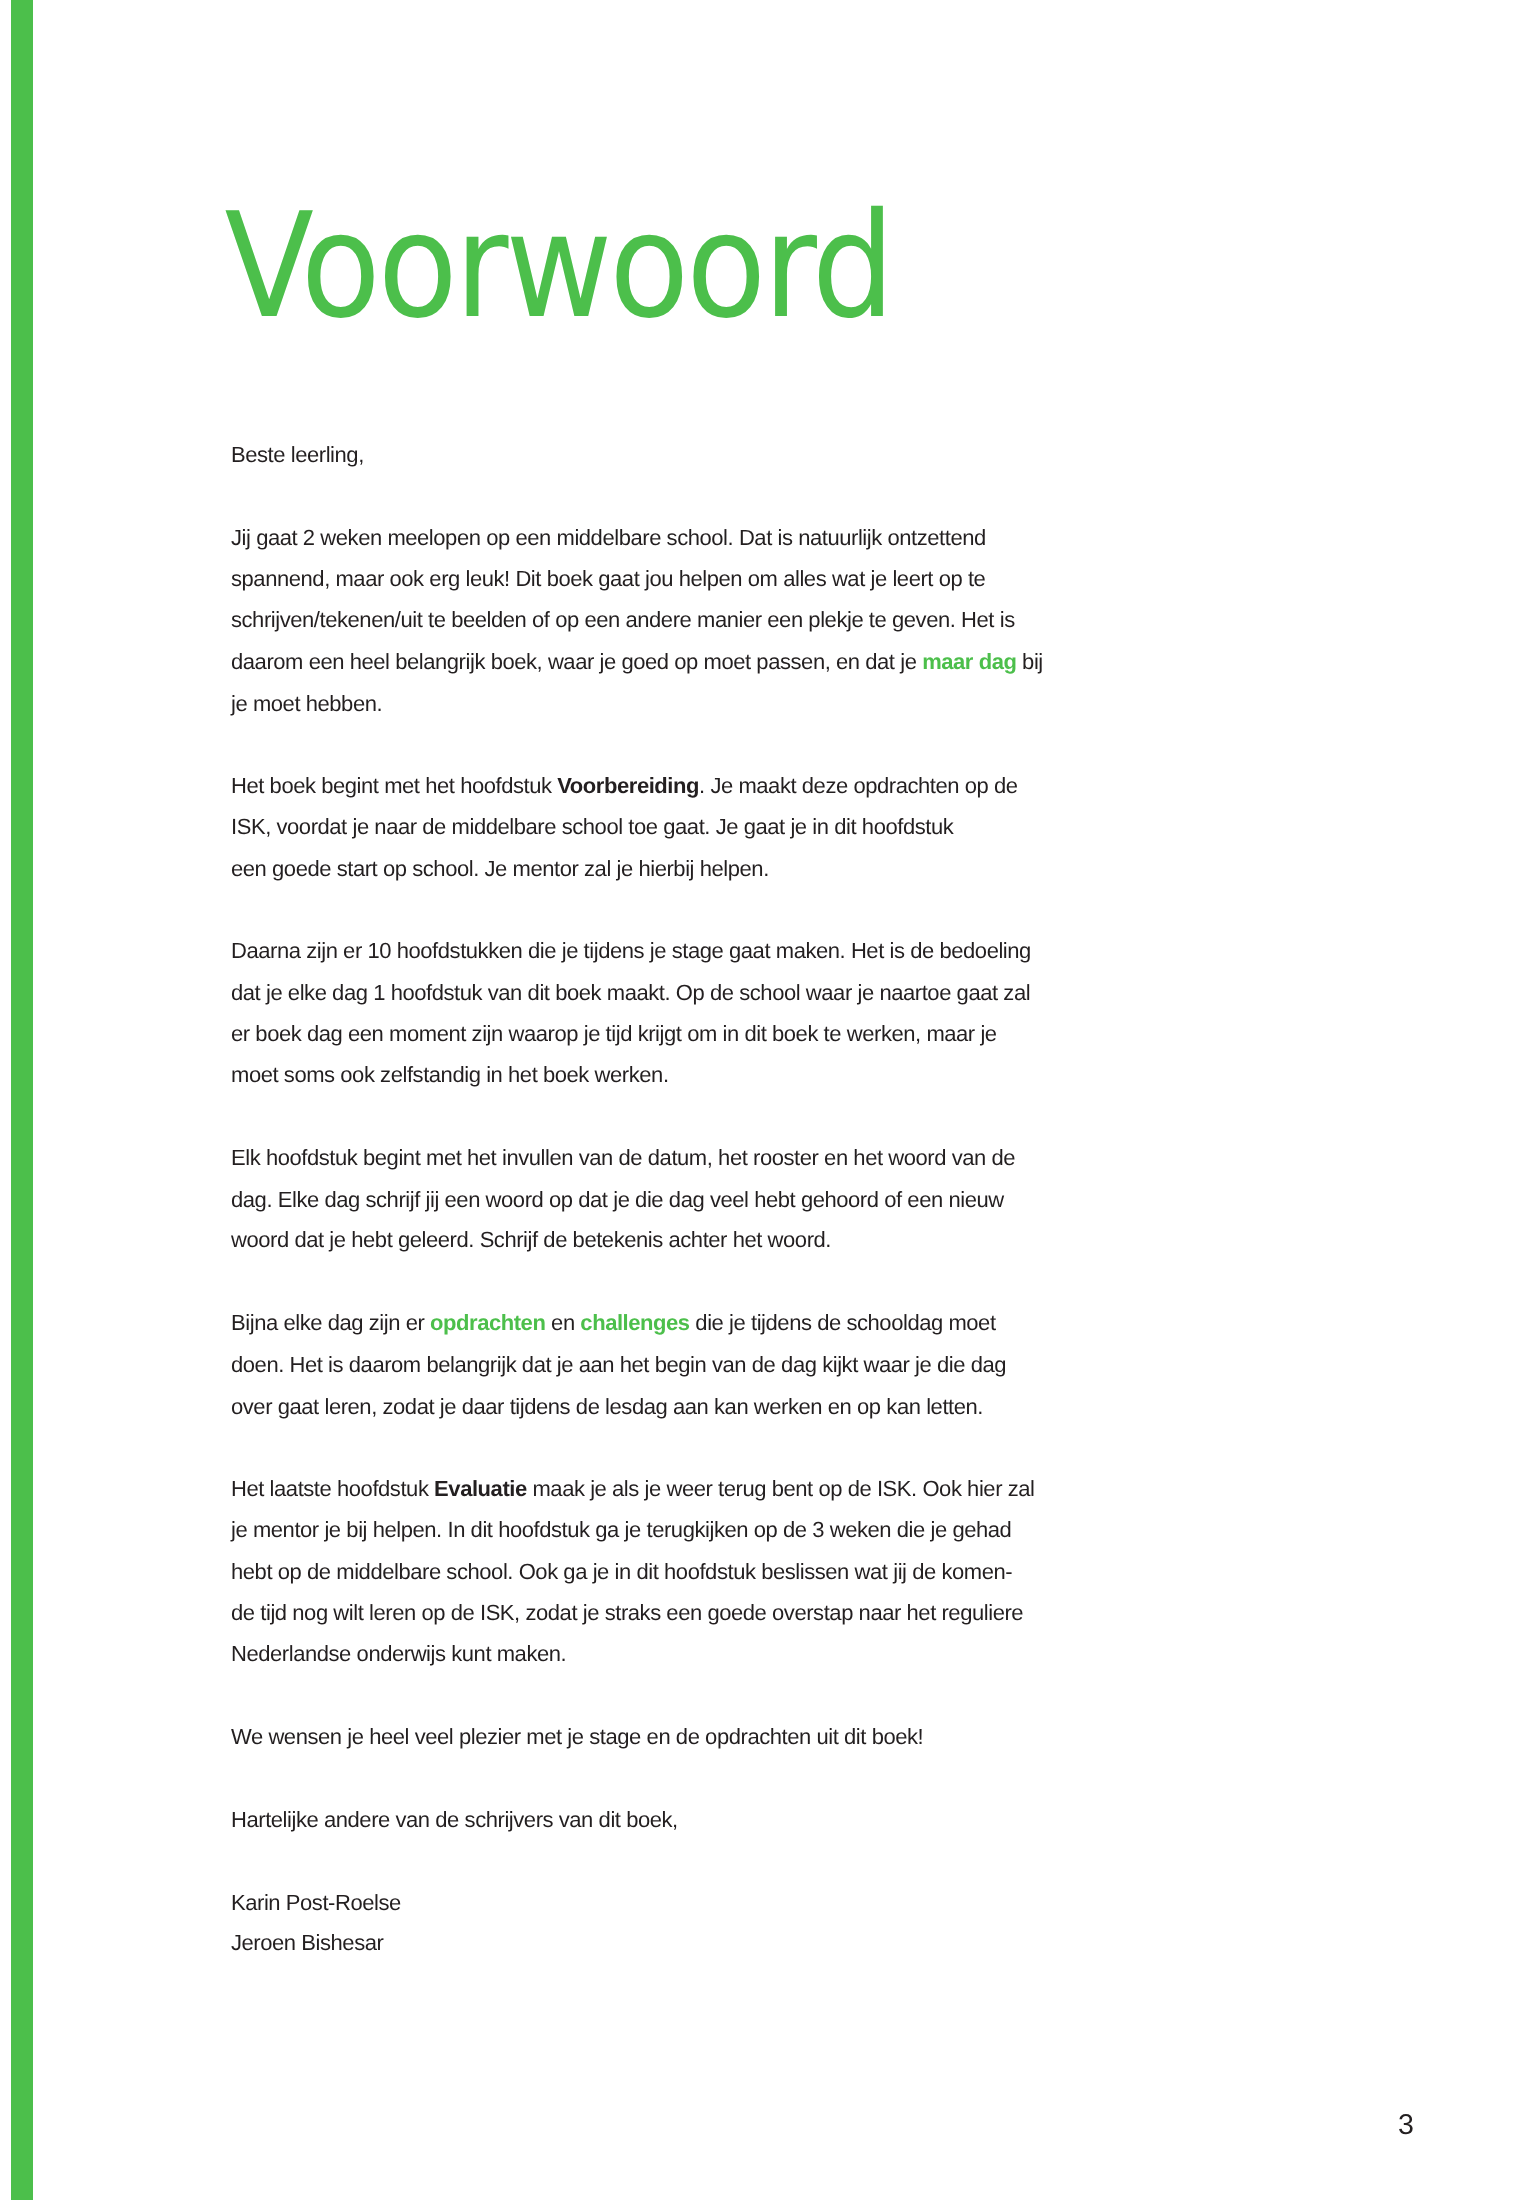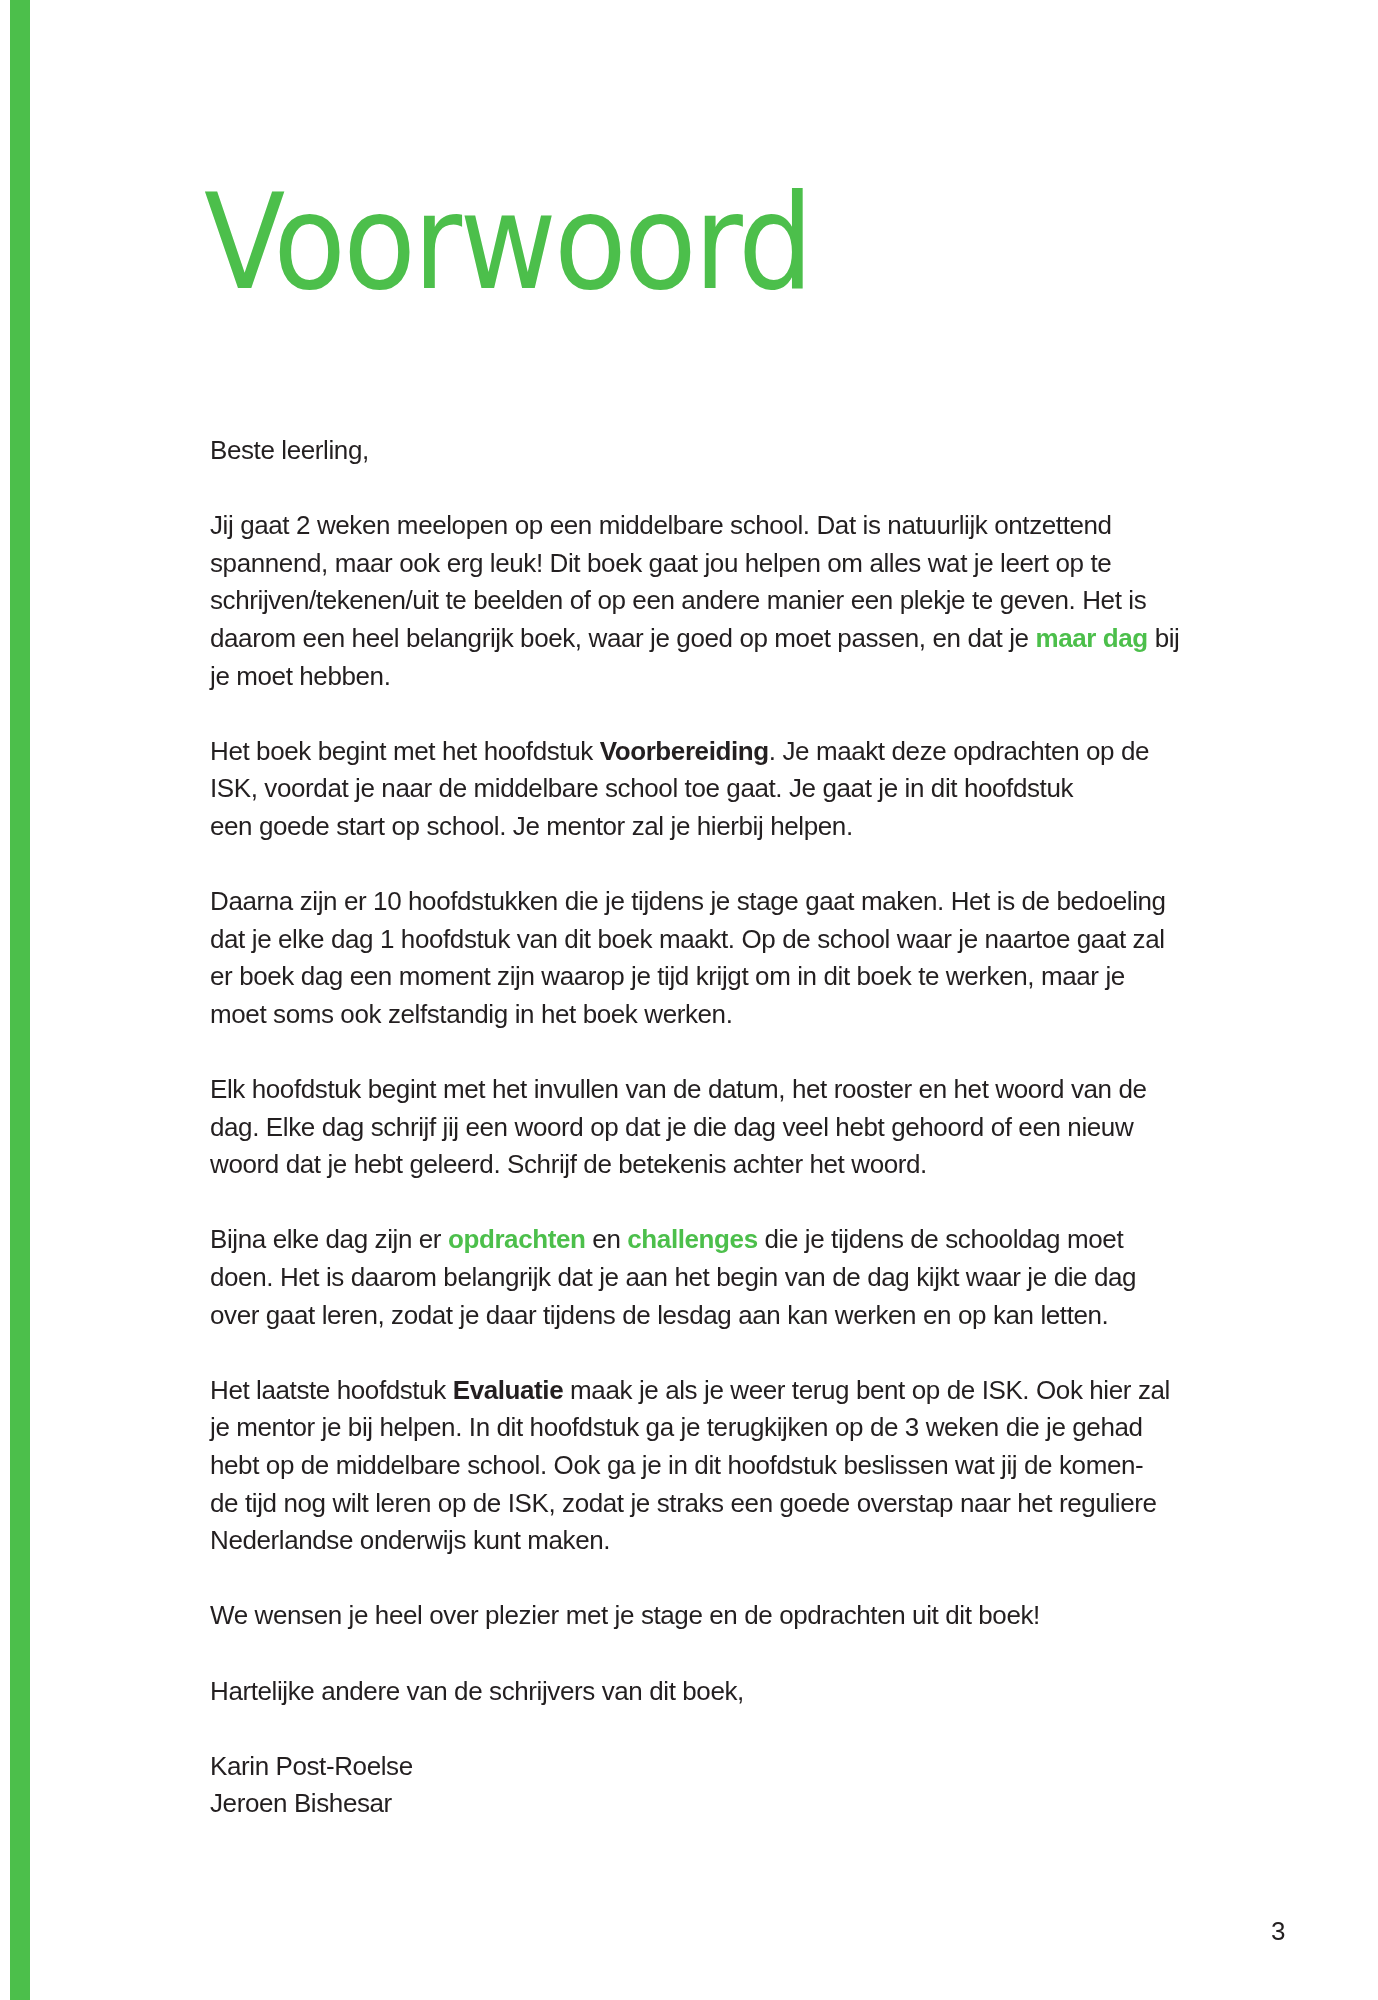--- a/index.html
+++ b/index.html
@@ -35,24 +35,23 @@
       color: #4cbf4b;
       letter-spacing: -3px;
       transform: scaleX(0.9);
       transform-origin: left top;
     }
     .content {
       position: absolute;
       left: 210px;
       top: 396px;
       width: 1100px;
-      font-size: 26px;
+      font-size: 20px;
       line-height: 37.6px;
       letter-spacing: -0.4px;
-      margin-top: 36px;
     }
     .content p {
       margin: 0 0 37.6px 0;
       white-space: nowrap;
     }
     .content p.tight {
       margin-bottom: 0;
     }
     .line {
       display: block;
@@ -118,21 +117,21 @@
 
   <p>
     <span class="line"><span>Het laatste hoofdstuk </span><span class="hl-bold">Evaluatie</span><span> maak je als je weer terug bent op de ISK. Ook hier zal</span></span>
     <span class="line">je mentor je bij helpen. In dit hoofdstuk ga je terugkijken op de 3 weken die je gehad</span>
     <span class="line">hebt op de middelbare school. Ook ga je in dit hoofdstuk beslissen wat jij de komen-</span>
     <span class="line">de tijd nog wilt leren op de ISK, zodat je straks een goede overstap naar het reguliere</span>
     <span class="line">Nederlandse onderwijs kunt maken.</span>
   </p>
 
   <p>
-    <span class="line">We wensen je heel over plezier met je stage en de opdrachten uit dit boek!</span>
+    <span class="line">We wensen je heel veel plezier met je stage en de opdrachten uit dit boek!</span>
   </p>
 
   <p>Hartelijke andere van de schrijvers van dit boek,</p>
 
   <p class="tight">
     <span class="line">Karin Post-Roelse</span>
     <span class="line">Jeroen Bishesar</span>
   </p>
 </div>
 

